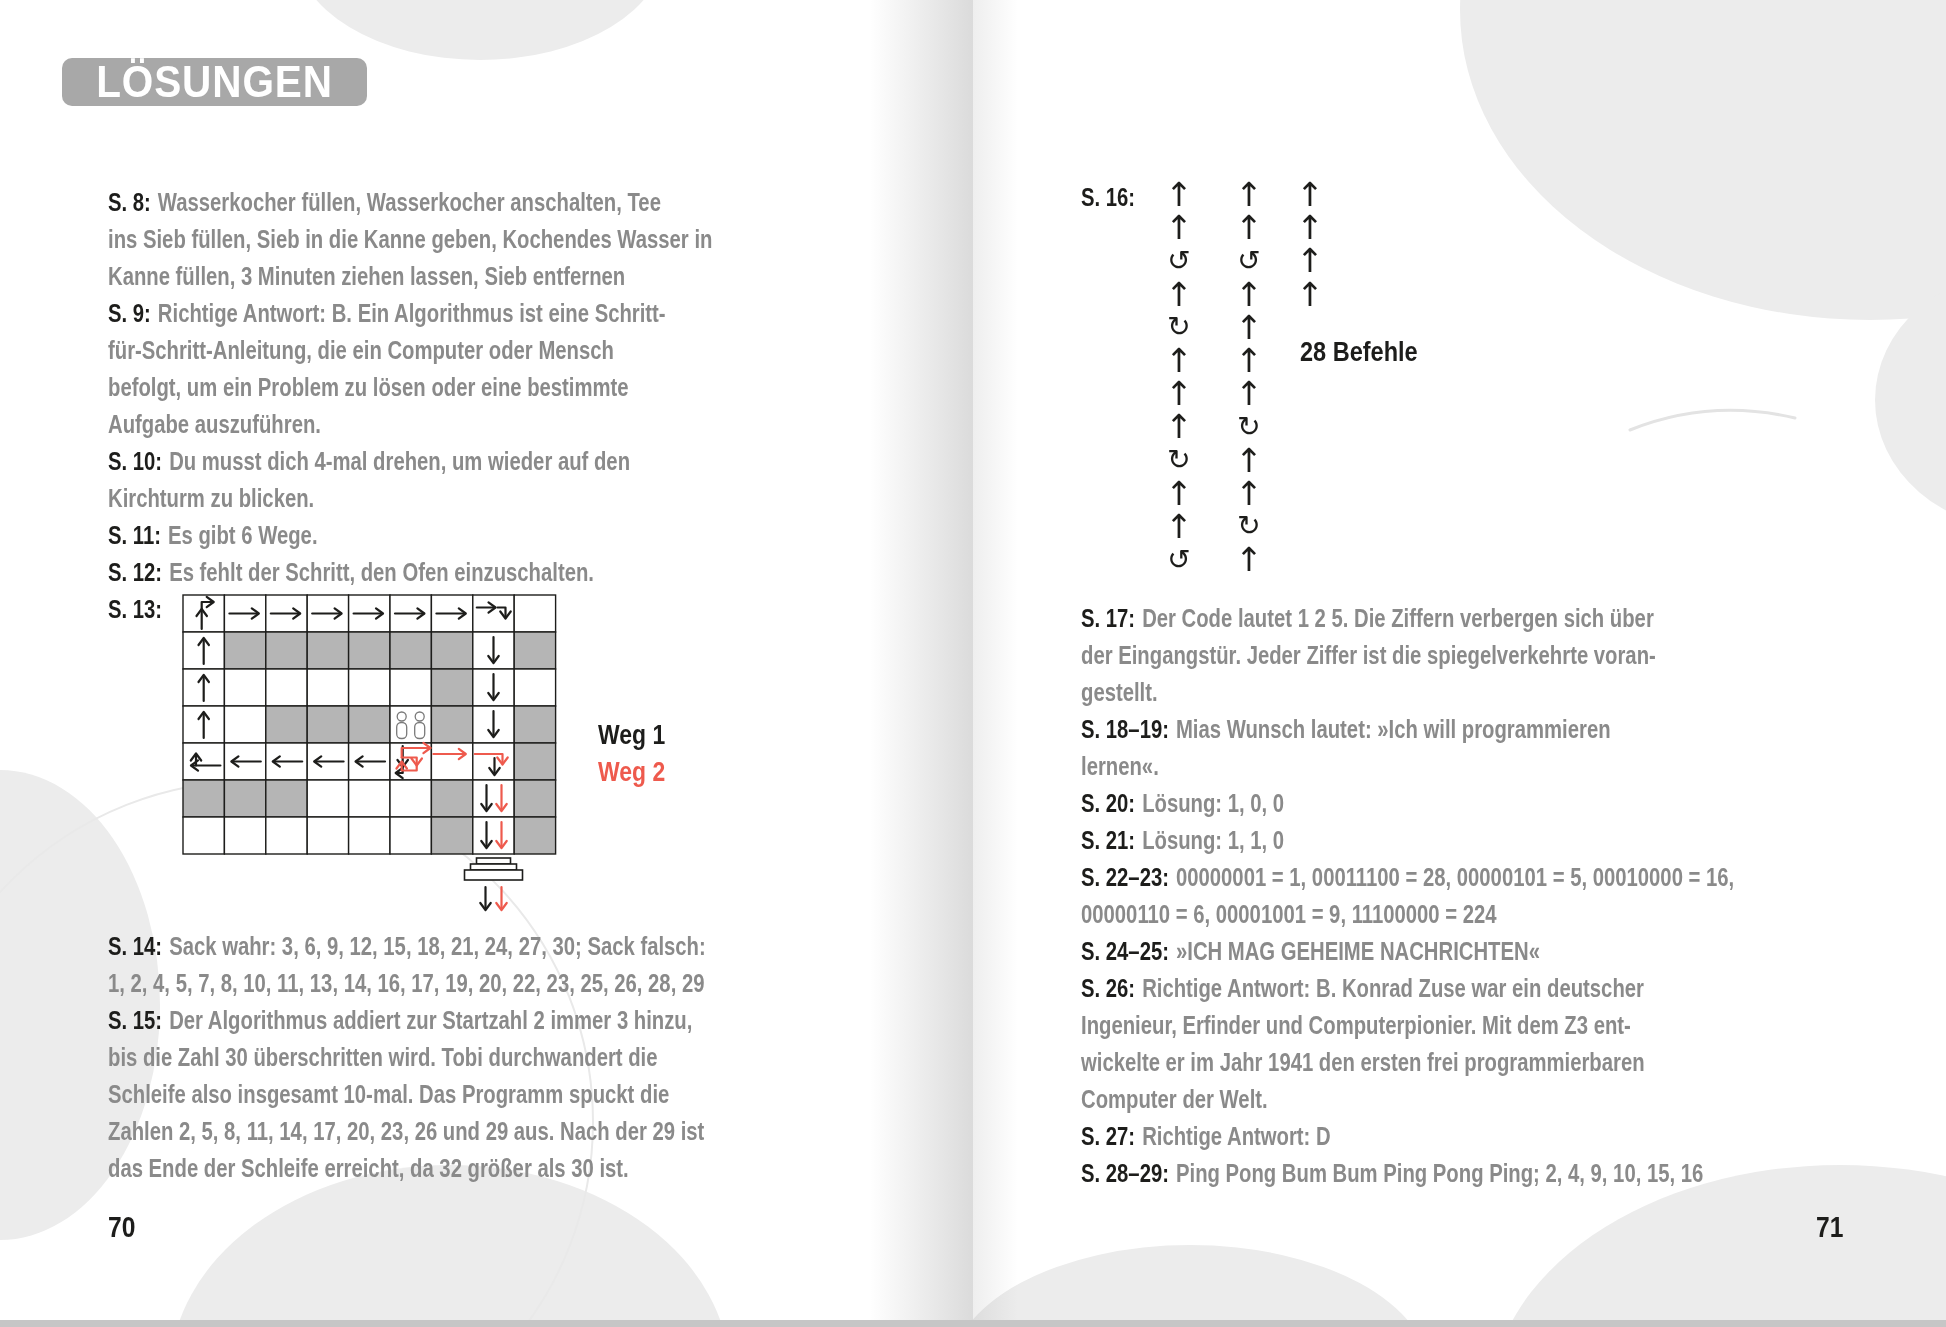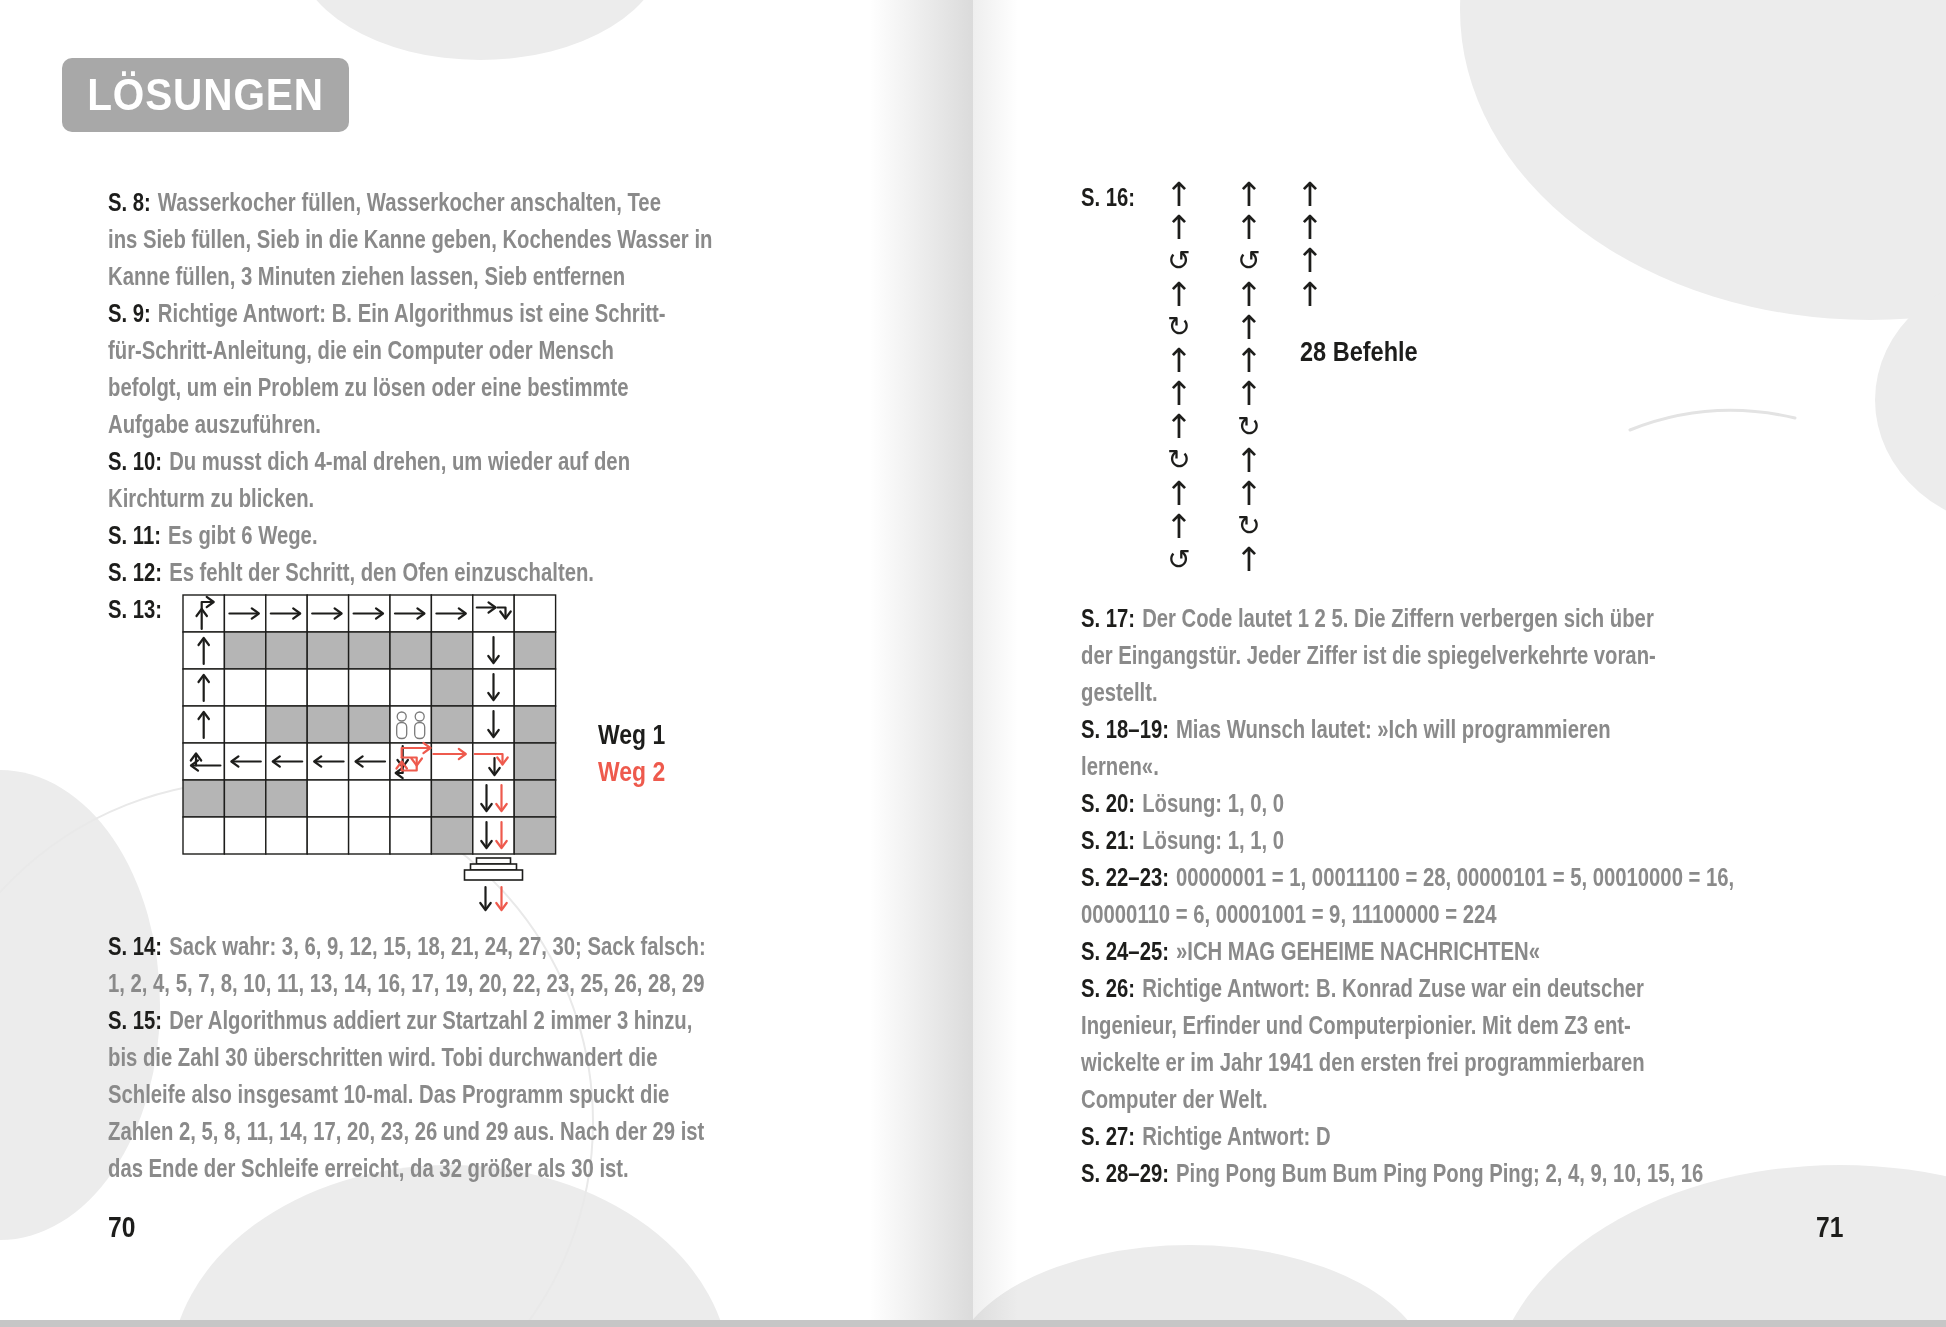--- a/index.html
+++ b/index.html
@@ -8,22 +8,22 @@
   
   .blob{position:absolute;border-radius:50%;background:#ececec;}
   .ring{position:absolute;border-radius:50%;border:2px solid #e9e9e9;}
   .bottom-edge{position:absolute;left:0;top:1320px;width:1946px;height:7px;background:#c6c6c6;}
   
   .gutter-l{position:absolute;left:870px;top:0;width:103px;height:1327px;
             background:linear-gradient(to right,rgba(90,90,90,0) 0%,rgba(90,90,90,0.22) 100%);}
   .gutter-r{position:absolute;left:973px;top:0;width:45px;height:1327px;
             background:linear-gradient(to right,rgba(90,90,90,0.10),rgba(90,90,90,0));}
   
-  .badge{position:absolute;left:62px;top:58px;height:74px;background:#a8a8a8;border-radius:10px;
-         display:flex;align-items:center;padding:0 12px;}
+  .badge{position:absolute;left:62px;top:58px;height:48px;background:#a8a8a8;border-radius:10px;
+         display:flex;align-items:center;padding:0 21px;}
   .badge span{font-size:45px;font-weight:bold;color:#ffffff;letter-spacing:1px;
               transform:scaleX(0.9);transform-origin:center;white-space:nowrap;}
   
   .tblock{position:absolute;font-size:26px;font-weight:bold;line-height:37px;color:#8a8a8a;
           transform:scaleX(0.78);transform-origin:left top;}
   .line{white-space:nowrap;}
   .s-label{color:#1d1d1b;}
   .s-label:not(.empty){margin-right:9px;}
   .solo-label{position:absolute;font-size:26px;font-weight:bold;color:#1d1d1b;
               transform:scaleX(0.78);transform-origin:left top;white-space:nowrap;}

